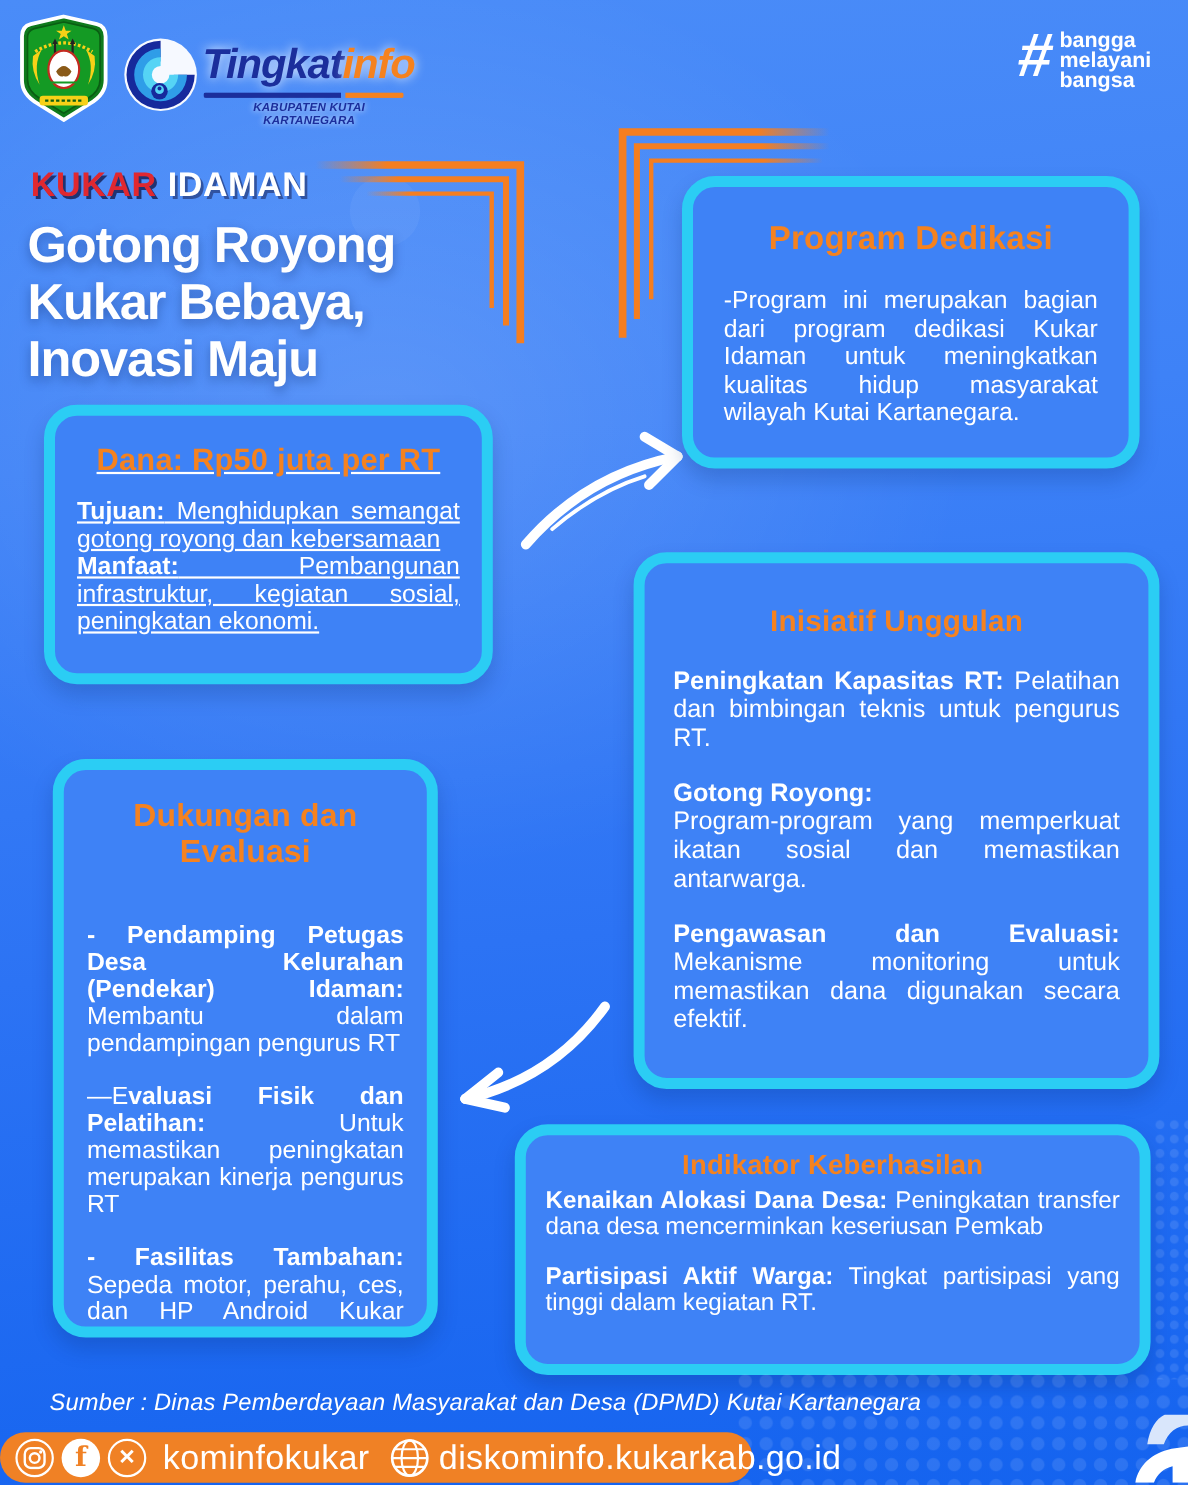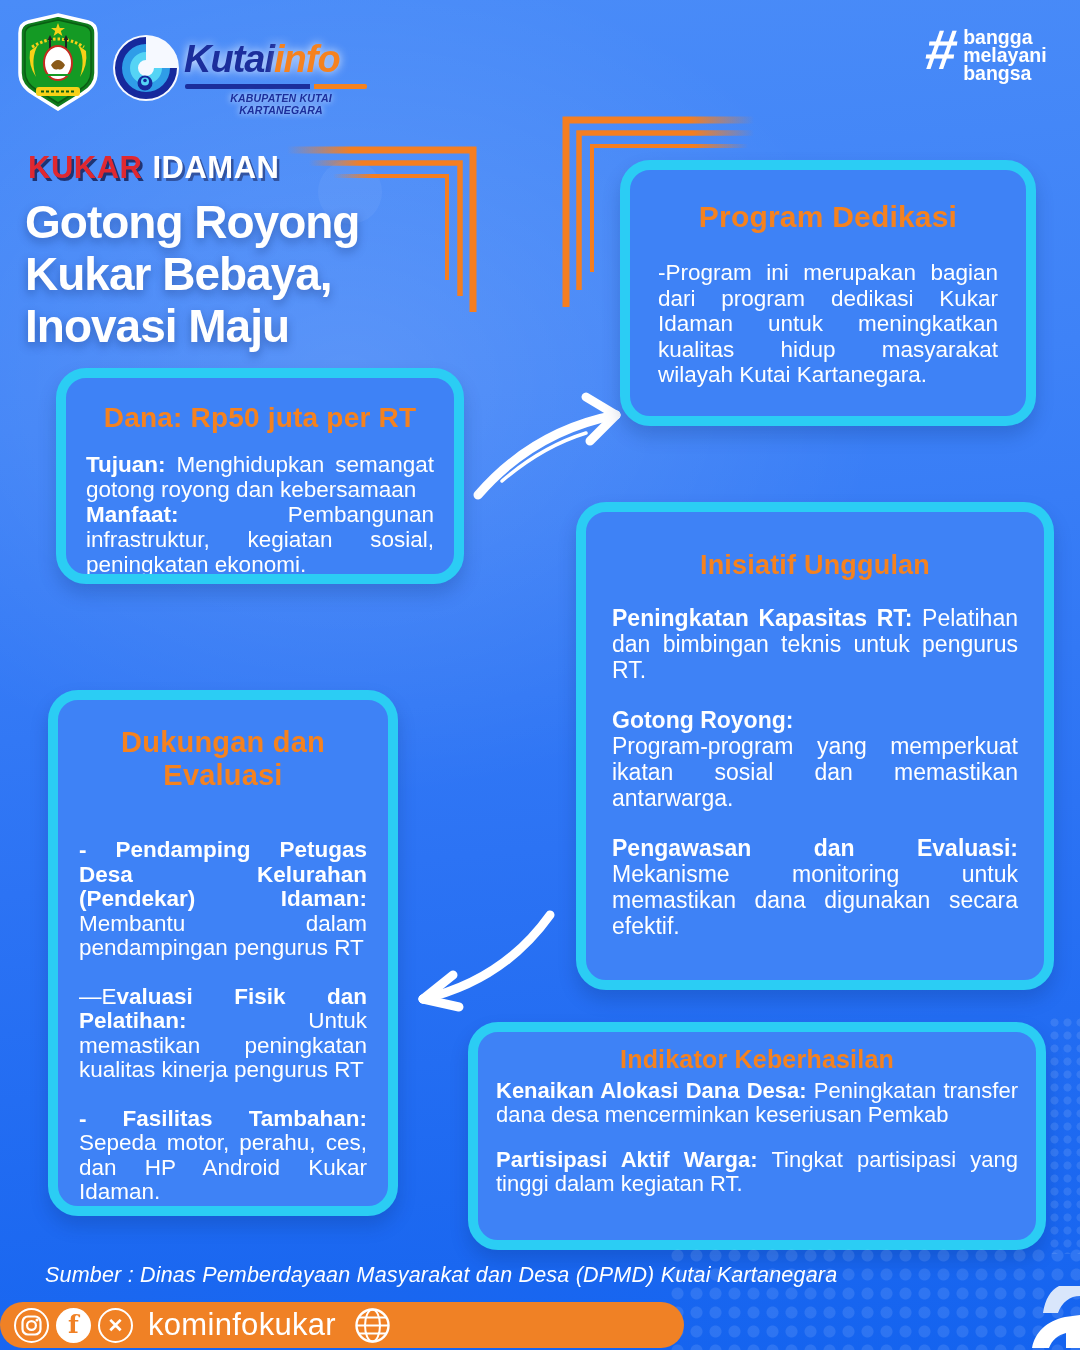--- a/index.html
+++ b/index.html
@@ -45,21 +45,21 @@
     background-image:radial-gradient(circle, rgba(255,255,255,0.10) 3.5px, transparent 4.5px);
     background-size:13px 13px;}
   
   .panel{position:absolute;box-sizing:border-box;border:10px solid #2BCDF4;border-radius:30px;
     background:#3E82F6;box-shadow:0 10px 18px rgba(8,40,110,0.22);color:#fff;overflow:hidden;}
   .panel h2{color:#F5821F;text-align:center;font-weight:800;margin:0;letter-spacing:0.2px;}
   .panel .body{text-align:justify;}
   .panel .body p{margin:0 0 24px 0;}
   .panel .body p:last-child{margin-bottom:0;}
   .panel .body b{font-weight:800;}
-  .panel-dana{left:56px;top:368px;width:408px;height:216px;}
+  .panel-dana{left:40px;top:368px;width:408px;height:254px;text-decoration:underline;}
   .panel-dana h2{font-size:28px;margin:24px 0 18px 0;}
   .panel-dana .body{font-size:22.5px;line-height:25px;padding:0 20px;}
   .panel-dana .body p{margin:0;}
   .panel-program{left:620px;top:160px;width:416px;height:266px;}
   .panel-program h2{font-size:30px;margin:30px 0 26px 0;}
   .panel-program .body{font-size:22.5px;line-height:25.5px;padding:0 28px;}
   .panel-inisiatif{left:576px;top:502px;width:478px;height:488px;}
   .panel-inisiatif h2{font-size:27px;margin:38px 0 24px 0;}
   .panel-inisiatif .body{font-size:23px;line-height:26px;padding:0 26px;}
   .panel-dukungan{left:48px;top:690px;width:350px;height:526px;}
@@ -112,21 +112,21 @@
   <svg class="abs disk-icon" viewBox="0 0 68 68">
     <circle cx="34" cy="34" r="33" fill="#ffffff" opacity="0.95"></circle>
     <path d="M34 3 A31 31 0 1 0 65 34 L50 34 A16 16 0 1 1 34 18 Z" fill="#16299C"></path>
     <path d="M34 10 A24 24 0 1 0 58 34 L46 34 A12 12 0 1 1 34 22 Z" fill="#2F9DE8"></path>
     <path d="M34 18 A16 16 0 1 0 50 34 L42 34 A8 8 0 1 1 34 26 Z" fill="#55D4F5"></path>
     <circle cx="33" cy="49" r="7.5" fill="#16299C"></circle>
     <circle cx="33" cy="47.5" r="4" fill="#55D4F5"></circle>
     <circle cx="33" cy="46.5" r="1.8" fill="#16299C"></circle>
   </svg>
   <div class="abs disk-brand">
-    <span class="b1">Kutai</span><span class="b2">info</span>
+    <span class="b1">Tingkat</span><span class="b2">info</span>
   </div>
   <div class="abs disk-underline">
       <div class="u1"></div>
       <div class="u2"></div>
     </div>
   <div class="abs disk-sub">KABUPATEN KUTAI KARTANEGARA</div>
 
 
   <div class="abs bangga">
     <div class="hash">#</div>
@@ -206,21 +206,21 @@
         <p><b>Peningkatan Kapasitas RT:</b><span> Pelatihan dan bimbingan teknis untuk pengurus RT.</span></p>
         <p><b>Gotong Royong:</b><br><span>Program-program yang memperkuat ikatan sosial dan memastikan antarwarga.</span></p>
         <p><b>Pengawasan dan Evaluasi:</b><span> Mekanisme monitoring untuk memastikan dana digunakan secara efektif.</span></p>
       </div>
   </div>
 
   <div class="panel panel-dukungan">
     <h2>Dukungan dan Evaluasi</h2>
     <div class="body">
         <p><b>- Pendamping Petugas Desa Kelurahan (Pendekar) Idaman:</b><span> Membantu dalam pendampingan pengurus RT</span></p>
-        <p><span>—E</span><b>valuasi Fisik dan Pelatihan:</b><span> Untuk memastikan peningkatan kualitas kinerja pengurus RT</span></p>
+        <p><span>—E</span><b>valuasi Fisik dan Pelatihan:</b><span> Untuk memastikan peningkatan merupakan kinerja pengurus RT</span></p>
         <p><b>- Fasilitas Tambahan:</b><span> Sepeda motor, perahu, ces, dan HP Android Kukar Idaman.</span></p>
       </div>
   </div>
 
   <div class="panel panel-indikator">
     <h2>Indikator Keberhasilan</h2>
     <div class="body">
         <p><b>Kenaikan Alokasi Dana Desa:</b><span> Peningkatan transfer dana desa mencerminkan keseriusan Pemkab</span></p>
         <p><b>Partisipasi Aktif Warga:</b><span> Tingkat partisipasi yang tinggi dalam kegiatan RT.</span></p>
       </div>
@@ -246,20 +246,21 @@
         <span class="xg">✕</span>
       </div>
     <span class="handle">kominfokukar</span>
     <svg class="globe" width="37" height="37" viewBox="0 0 37 37">
       <circle cx="18.5" cy="18.5" r="16" fill="none" stroke="#ffffff" stroke-width="2.4"></circle>
       <ellipse cx="18.5" cy="18.5" rx="7.5" ry="16" fill="none" stroke="#ffffff" stroke-width="2"></ellipse>
       <line x1="2.5" y1="18.5" x2="34.5" y2="18.5" stroke="#ffffff" stroke-width="2"></line>
       <line x1="4.5" y1="10.5" x2="32.5" y2="10.5" stroke="#ffffff" stroke-width="2"></line>
       <line x1="4.5" y1="26.5" x2="32.5" y2="26.5" stroke="#ffffff" stroke-width="2"></line>
     </svg>
+    <span class="site">diskominfo.kukarkab.go.id</span>
   </div>
 
   <svg class="abs corner-mark" viewBox="0 0 48 62">
     <path d="M27 0 H48 V10 C38 10 30 16 26 27 L11 27 C13 13 19 4 27 0 Z" fill="#D9E6FB"></path>
     <path d="M0 62 C3 46 15 35 33 31 L48 29 V62 H34 V47 C26 49 20 54 17 62 Z" fill="#ffffff"></path>
   </svg>
 
 </div>
 
 </body></html>

